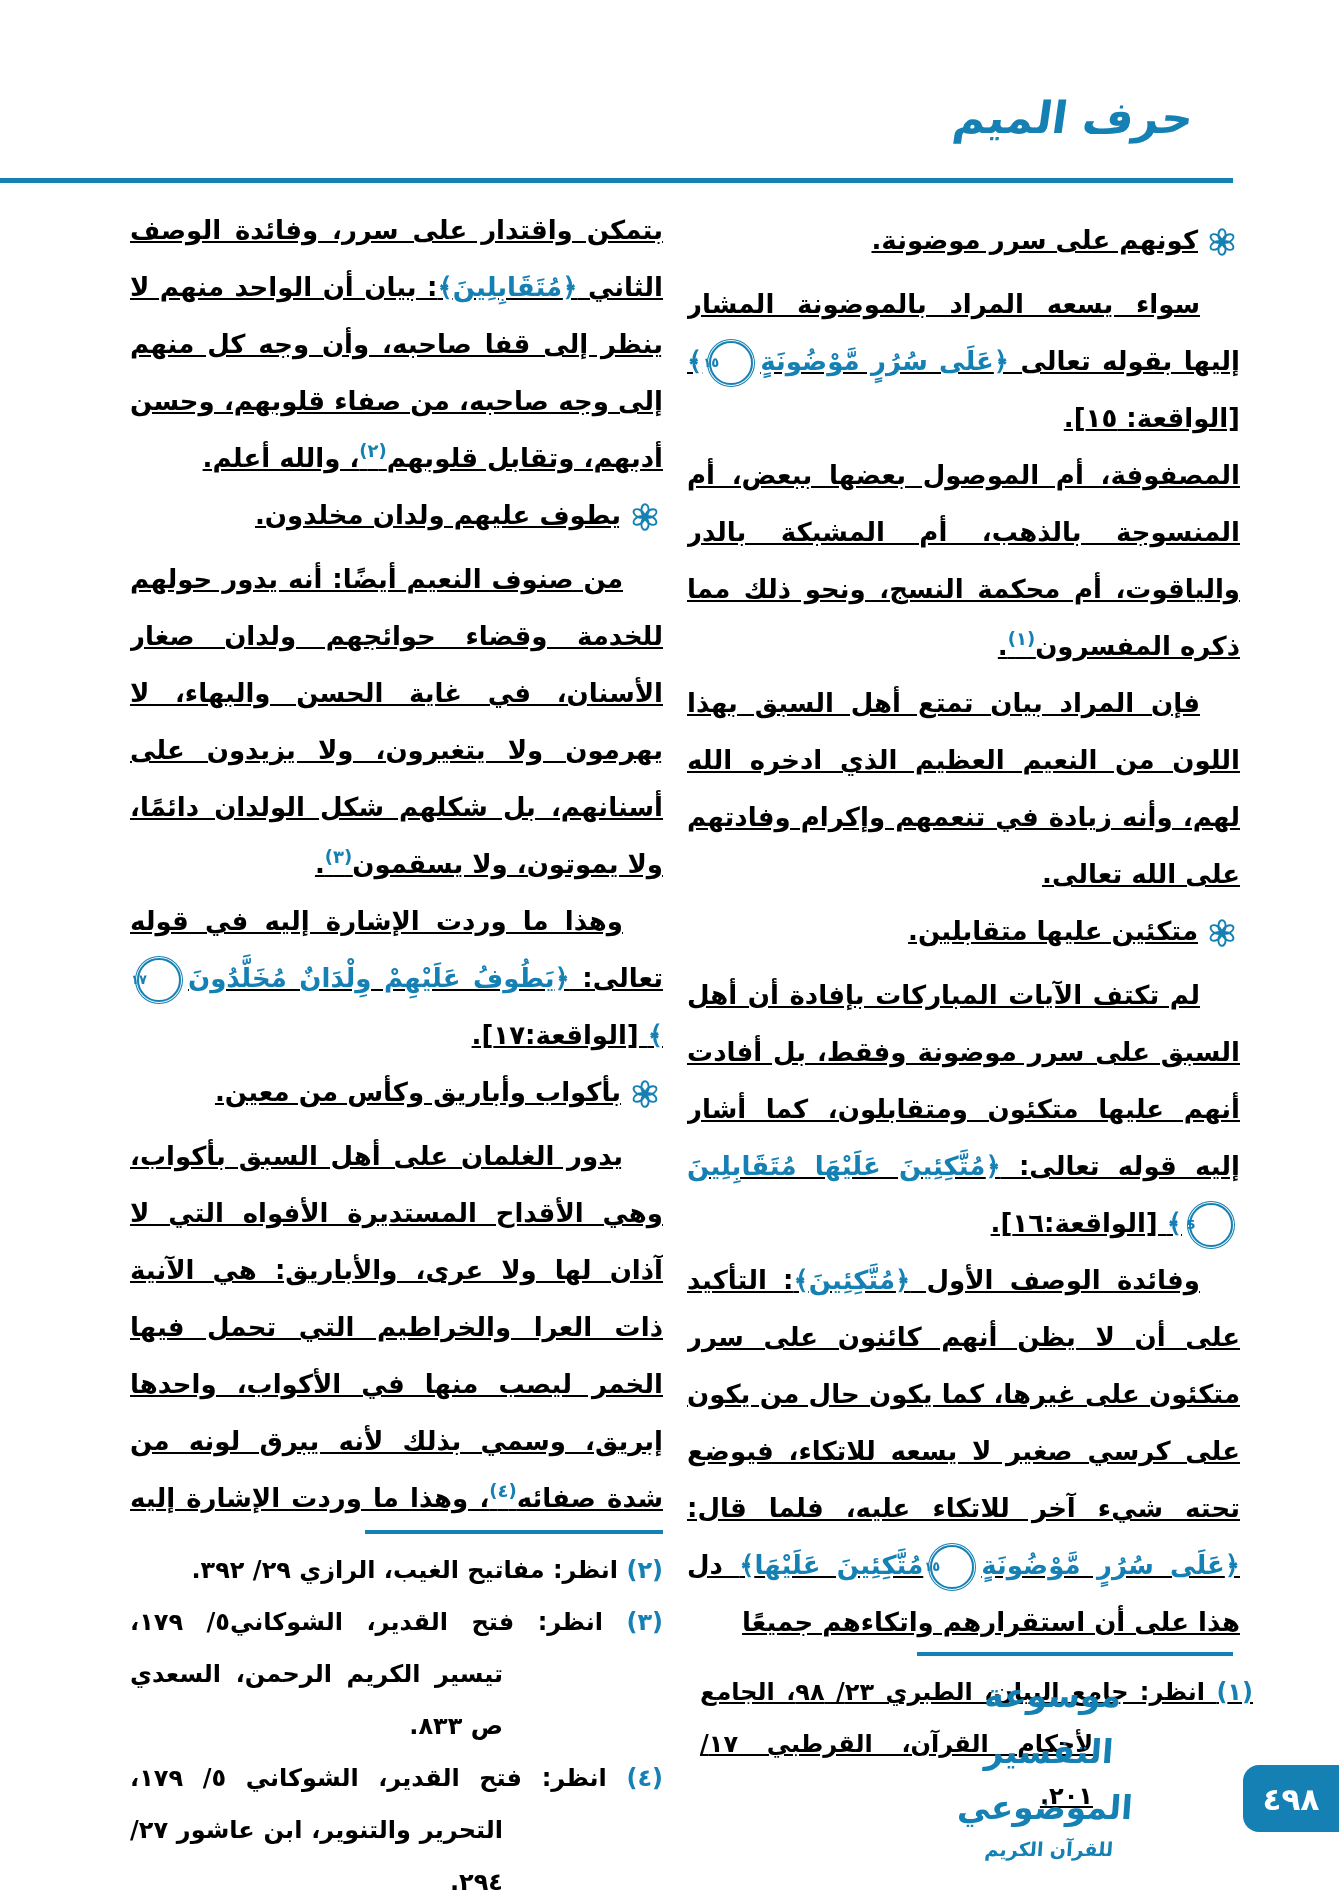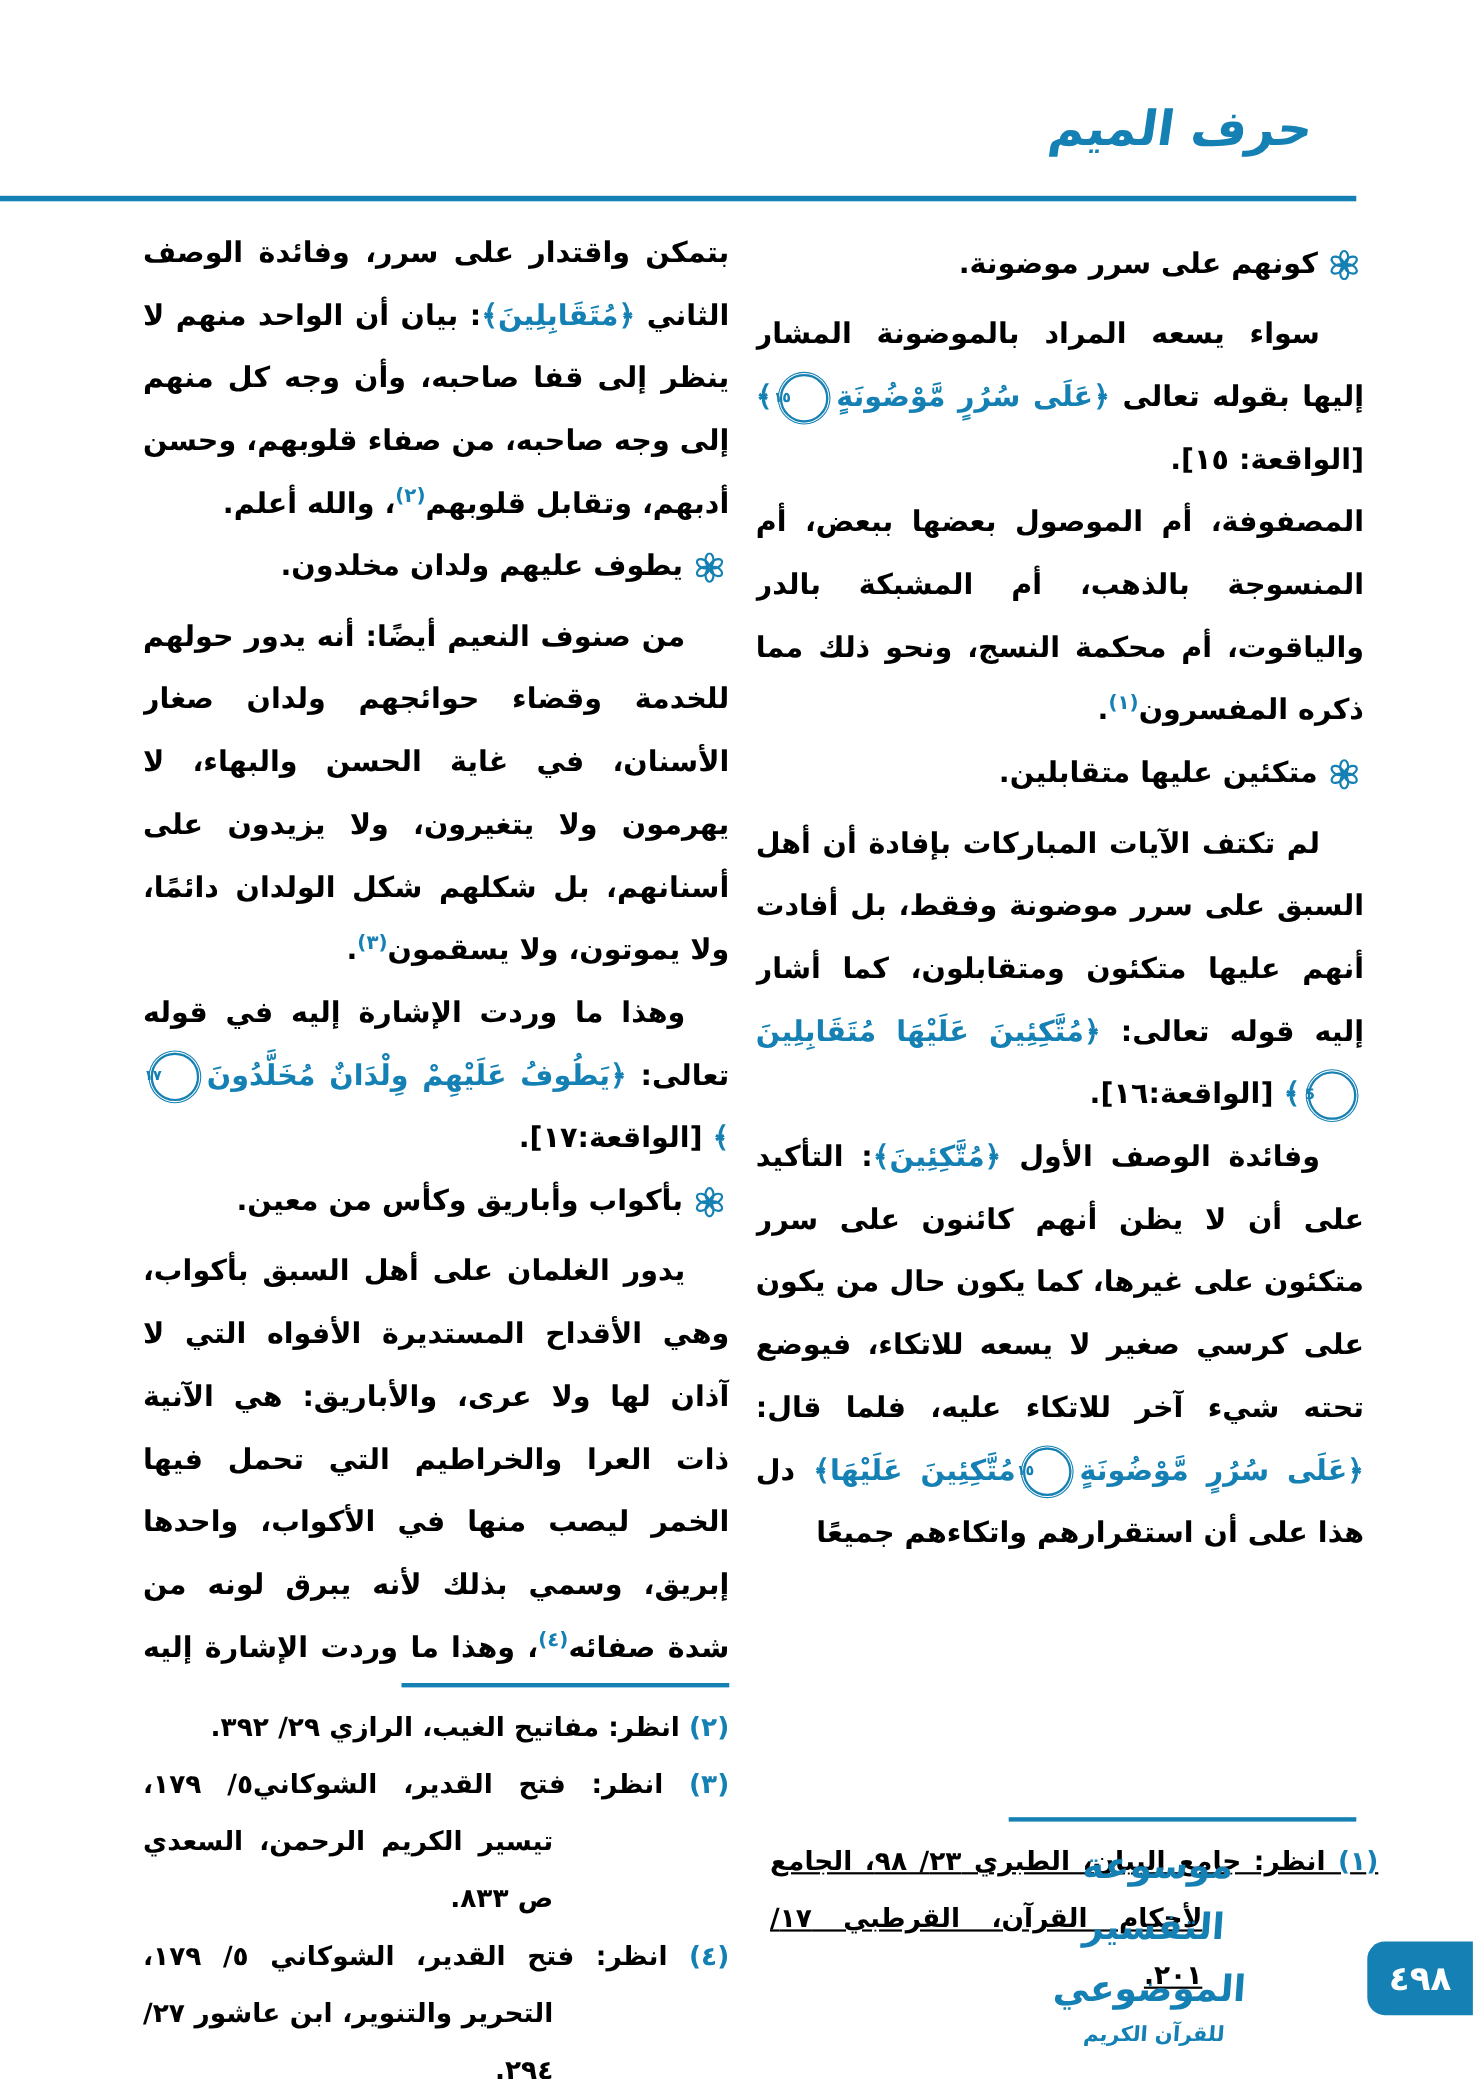--- a/index.html
+++ b/index.html
@@ -26,21 +26,21 @@
 
   
   .col{
     position:absolute;direction:rtl;text-align:justify;
     font-size:26px;line-height:57px;font-weight:bold;color:var(--ink);
     overflow:hidden;
   }
   .col-right{top:212px;right:99px;width:553px;height:1440px;}
   .col-left{top:202px;left:130px;width:533px;height:1320px;}
 
-  p.block{margin:0;padding:0;}
+  p.block{margin:0;padding:0;text-decoration:underline;}
   p.para.indent{text-indent:40px;}
   p.heading{text-indent:4px;}
   .h-text{font-weight:bold;}
   .rosette{vertical-align:-7px;margin-left:10px;}
 
   .quran{color:var(--accent);font-weight:bold;}
   .q-bracket{color:var(--accent);}
   .ayah-num{
     display:inline-flex;align-items:center;justify-content:center;
     width:40px;height:40px;border:2px solid var(--accent);border-radius:50%;
@@ -96,20 +96,21 @@
             <ellipse cx="12" cy="6" rx="3.1" ry="5" fill="none" stroke="#1580b3" stroke-width="1.7" transform="rotate(0 12 12)"></ellipse>
             <ellipse cx="12" cy="6" rx="3.1" ry="5" fill="none" stroke="#1580b3" stroke-width="1.7" transform="rotate(60 12 12)"></ellipse>
             <ellipse cx="12" cy="6" rx="3.1" ry="5" fill="none" stroke="#1580b3" stroke-width="1.7" transform="rotate(120 12 12)"></ellipse>
             <ellipse cx="12" cy="6" rx="3.1" ry="5" fill="none" stroke="#1580b3" stroke-width="1.7" transform="rotate(180 12 12)"></ellipse>
             <ellipse cx="12" cy="6" rx="3.1" ry="5" fill="none" stroke="#1580b3" stroke-width="1.7" transform="rotate(240 12 12)"></ellipse>
             <ellipse cx="12" cy="6" rx="3.1" ry="5" fill="none" stroke="#1580b3" stroke-width="1.7" transform="rotate(300 12 12)"></ellipse>
             <circle cx="12" cy="12" r="2.4" fill="none" stroke="#1580b3" stroke-width="1.5"></circle>
           </svg></span><span class="h-text">كونهم على سرر موضونة.</span></p>
       <p class="block para indent"><span>سواء يسعه المراد بالموضونة المشار إليها بقوله تعالى </span><span class="quran"><span class="q-bracket">﴿</span><span>عَلَى سُرُرٍ مَّوْضُونَةٍ</span><span class="ayah-num">١٥</span><span class="q-bracket">﴾</span></span><span> [الواقعة: ١٥].</span></p>
       <p class="block para"><span>المصفوفة، أم الموصول بعضها ببعض، أم المنسوجة بالذهب، أم المشبكة بالدر والياقوت، أم محكمة النسج، ونحو ذلك مما ذكره المفسرون</span><span class="fn-ref">(١)</span><span>.</span></p>
+      <p class="block para indent"><span>فإن المراد بيان تمتع أهل السبق بهذا اللون من النعيم العظيم الذي ادخره الله لهم، وأنه زيادة في تنعمهم وإكرام وفادتهم على الله تعالى.</span></p>
       <p class="block heading"><span class="rosette"><svg width="28" height="28" viewBox="0 0 24 24">
             <ellipse cx="12" cy="6" rx="3.1" ry="5" fill="none" stroke="#1580b3" stroke-width="1.7" transform="rotate(0 12 12)"></ellipse>
             <ellipse cx="12" cy="6" rx="3.1" ry="5" fill="none" stroke="#1580b3" stroke-width="1.7" transform="rotate(60 12 12)"></ellipse>
             <ellipse cx="12" cy="6" rx="3.1" ry="5" fill="none" stroke="#1580b3" stroke-width="1.7" transform="rotate(120 12 12)"></ellipse>
             <ellipse cx="12" cy="6" rx="3.1" ry="5" fill="none" stroke="#1580b3" stroke-width="1.7" transform="rotate(180 12 12)"></ellipse>
             <ellipse cx="12" cy="6" rx="3.1" ry="5" fill="none" stroke="#1580b3" stroke-width="1.7" transform="rotate(240 12 12)"></ellipse>
             <ellipse cx="12" cy="6" rx="3.1" ry="5" fill="none" stroke="#1580b3" stroke-width="1.7" transform="rotate(300 12 12)"></ellipse>
             <circle cx="12" cy="12" r="2.4" fill="none" stroke="#1580b3" stroke-width="1.5"></circle>
           </svg></span><span class="h-text">متكئين عليها متقابلين.</span></p>
       <p class="block para indent"><span>لم تكتف الآيات المباركات بإفادة أن أهل السبق على سرر موضونة وفقط، بل أفادت أنهم عليها متكئون ومتقابلون، كما أشار إليه قوله تعالى: </span><span class="quran"><span class="q-bracket">﴿</span><span>مُتَّكِئِينَ عَلَيْهَا مُتَقَابِلِينَ</span><span class="ayah-num">5</span><span class="q-bracket">﴾</span></span><span> [الواقعة:١٦].</span></p>

